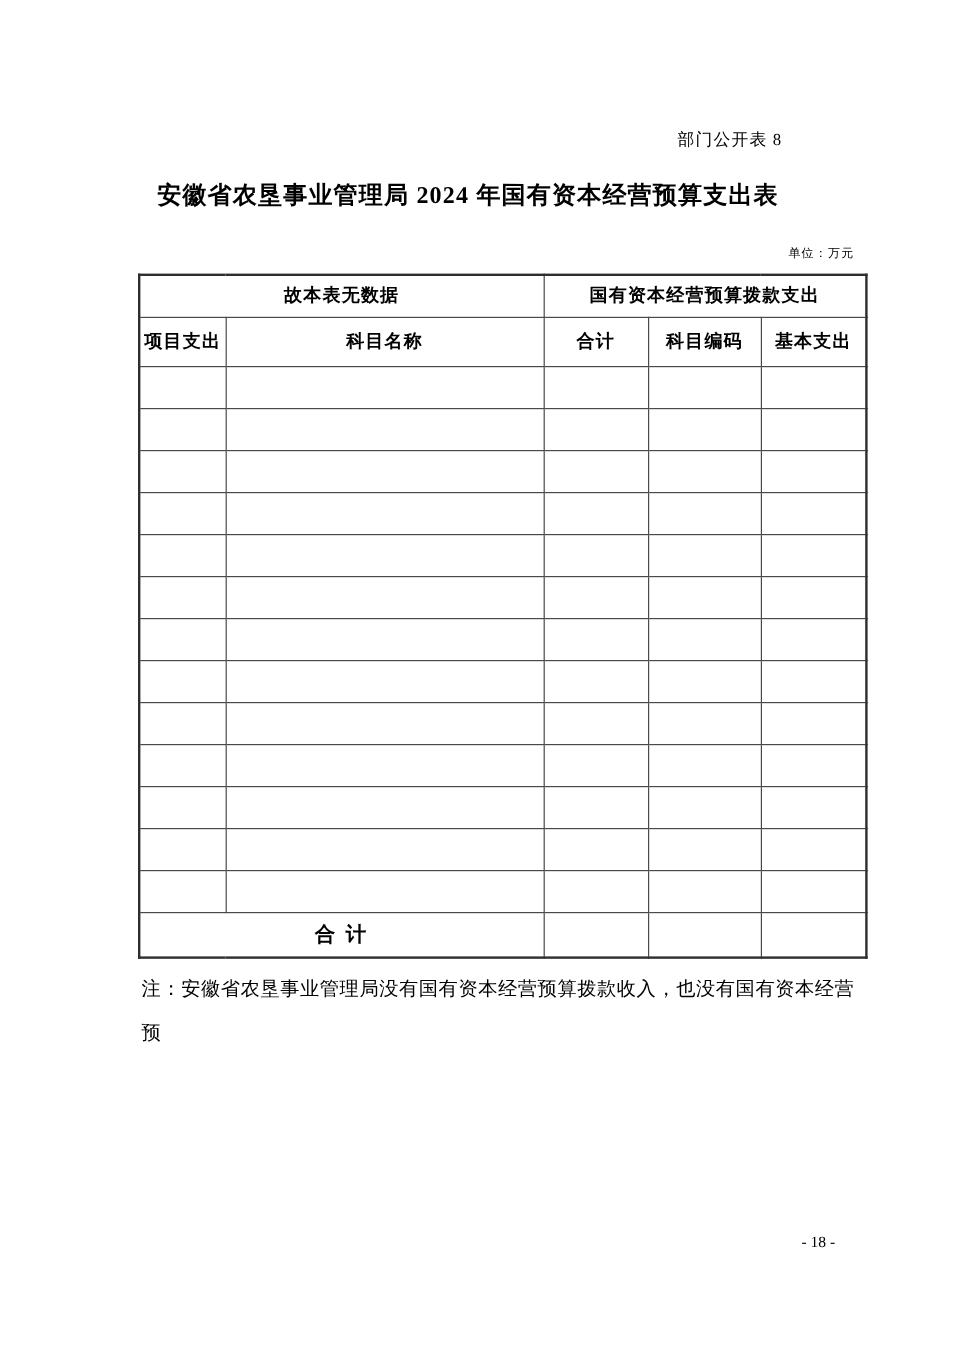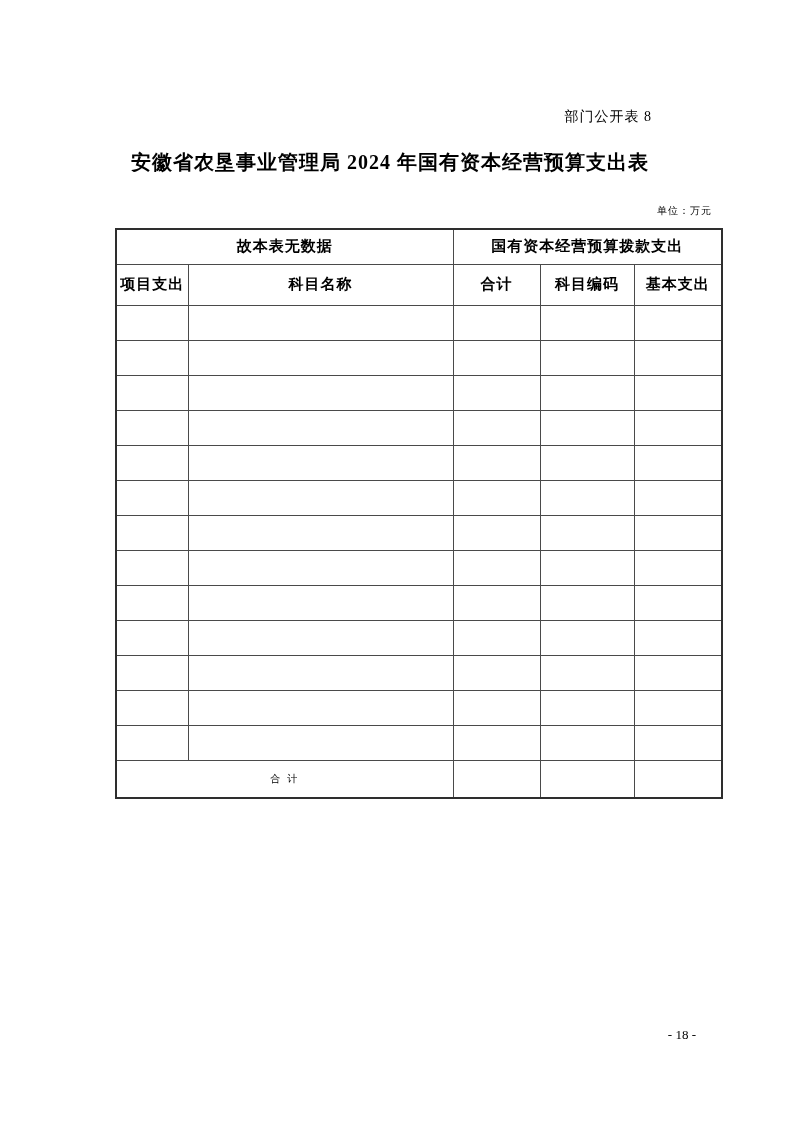--- a/index.html
+++ b/index.html
@@ -61,22 +61,22 @@
     font-size: 15px;
     font-weight: bold;
     letter-spacing: 1px;
   }
   tr.group-row   { height: 35px; }
   tr.cols-row    { height: 41px; }
   tbody tr       { height: 35px; }
   tr.total-row   { height: 38px; }
   tr.total-row td {
     font-family: "Liberation Sans", sans-serif;
-    font-size: 10px;
-    font-weight: normal;
+    font-size: 17px;
+    font-weight: bold;
     letter-spacing: 2px;
   }
   tbody td { font-size: 14px; }
   .note {
     position: absolute;
     top: 806px;
     left: 118px;
     width: 604px;
     font-size: 16px;
     line-height: 37px;
@@ -221,17 +221,18 @@
       <tr class="total-row">
         <td colspan="2">合 计</td>
         <td></td>
         <td></td>
         <td></td>
       </tr>
     </tfoot>
   </table>
 
   <div class="note">
+    <div>注：安徽省农垦事业管理局没有国有资本经营预算拨款收入，也没有国有资本经营预</div>
   </div>
 
   <div class="page-number">- 18 -</div>
 
 </div>
 
 </body></html>

